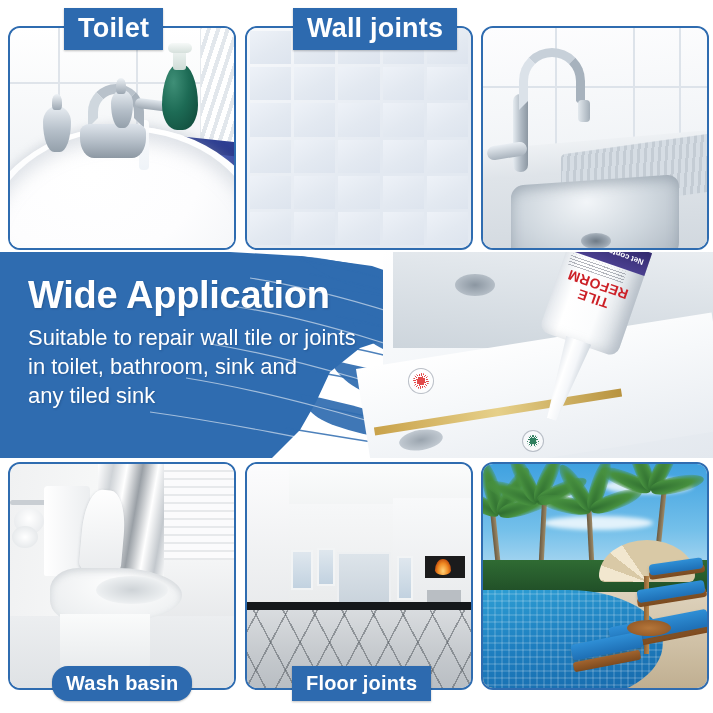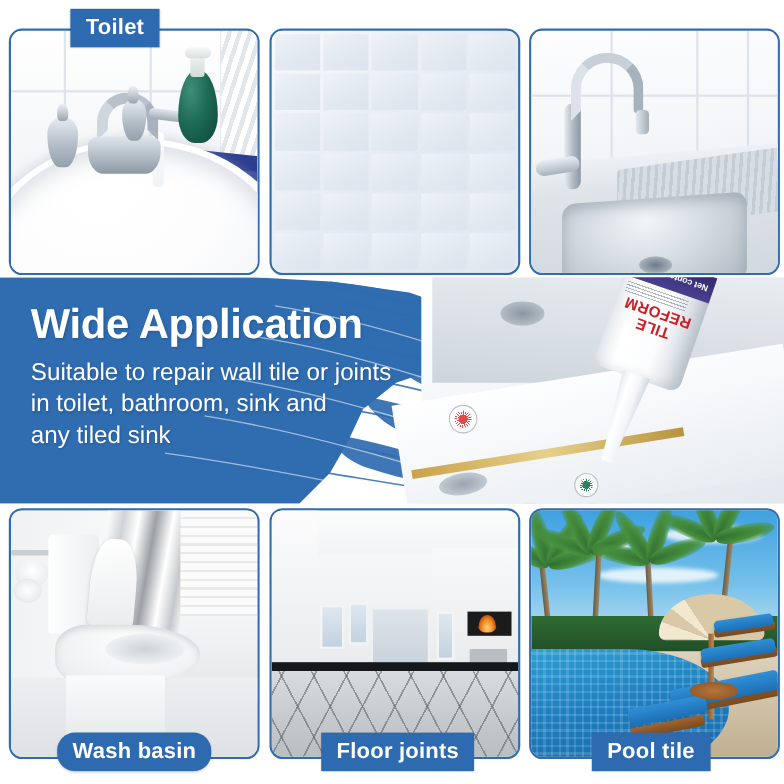--- a/index.html
+++ b/index.html
@@ -27,21 +27,21 @@
     background: #2D6AAF;
     color: #ffffff;
     font-weight: bold;
     letter-spacing: .2px;
     text-align: center;
     white-space: nowrap;
     line-height: 1;
     z-index: 40;
     box-shadow: 0 1px 2px rgba(0,0,0,.25);
   }
-  .badge.top { font-size: 20px; padding: 7px 14px 8px; }
+  .badge.top { font-size: 27px; padding: 7px 14px 8px; }
   .badge.bottom { font-size: 20px; padding: 7px 14px 8px; }
 
   
   .tl-wall {
     position:absolute; inset:0;
     background:
       linear-gradient(180deg,#ffffff 0%,#f3f5f7 55%,#e9edf1 100%);
   }
   .tl-tileline { position:absolute; background:#dfe4ea; }
   .tl-blinds {
@@ -513,20 +513,21 @@
           <div class="t"></div>
           <div class="t"></div>
           <div class="t"></div>
           <div class="t"></div>
           <div class="t"></div>
           <div class="t"></div>
           <div class="t"></div>
         </div>
     </div>
   </div>
+  <div class="badge top" style="left:293px; top:8px;">Wall joints</div>
 
   <div class="card" style="left:481px; top:26px; width:228px; height:224px;">
     <div class="photo">
       <div class="ks-wall"></div>
       <div class="ks-grout" style="left:72px; top:0; width:2px; height:120px;"></div>
       <div class="ks-grout" style="left:150px; top:0; width:2px; height:112px;"></div>
       <div class="ks-grout" style="left:0; top:58px; width:228px; height:2px;"></div>
       <div class="ks-grout" style="left:196px; top:0; width:2px; height:120px;"></div>
       <div class="ks-counter"></div>
       <div class="ks-drain-board"></div>
@@ -688,15 +689,14 @@
       <div class="pt-lounger" style="right:4px;  bottom:116px; width:54px; height:11px; transform:rotate(-8deg);"></div>
       <div class="pt-lounger-frame" style="right:0px;  bottom:86px;  width:70px; height:9px;  transform:rotate(-9deg);"></div>
       <div class="pt-lounger" style="right:2px;  bottom:90px;  width:68px; height:13px; transform:rotate(-9deg);"></div>
       <div class="pt-lounger-frame" style="right:-4px; bottom:46px;  width:104px; height:12px; transform:rotate(-11deg);"></div>
       <div class="pt-lounger" style="right:-2px; bottom:52px;  width:100px; height:18px; transform:rotate(-11deg);"></div>
       <div class="pt-lounger" style="right:64px; bottom:34px;  width:72px; height:16px; transform:rotate(-11deg);"></div>
       <div class="pt-lounger-frame" style="right:66px; bottom:22px;  width:68px; height:10px; transform:rotate(-11deg);"></div>
       <div class="pt-table"></div>
     </div>
   </div>
-  <div class="badge bottom" style="left:538px; top:666px;">Pool tile</div>
 
 </div>
 
 </body></html>

